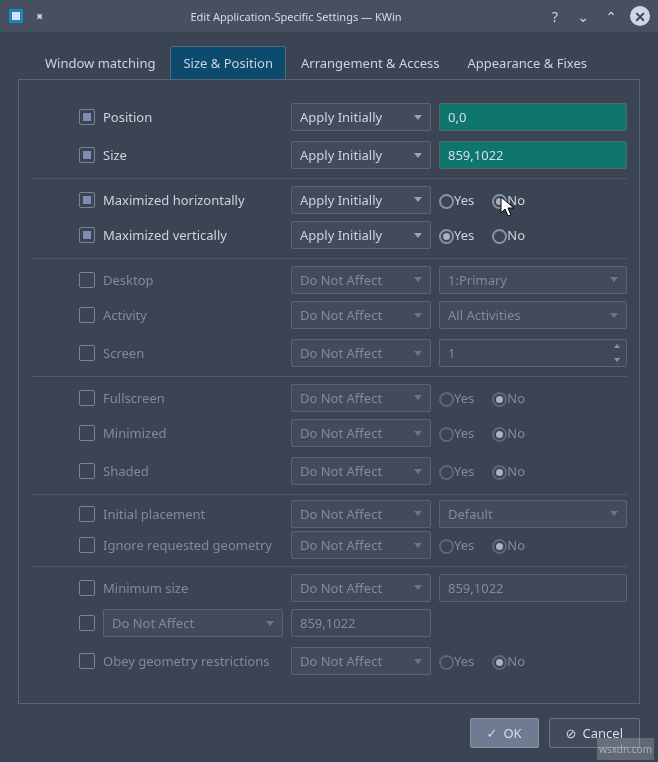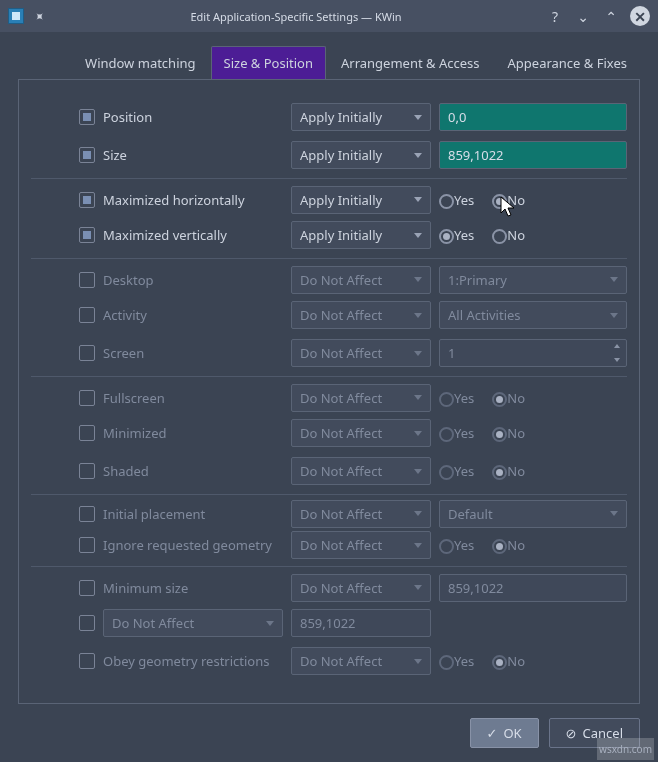--- a/index.html
+++ b/index.html
@@ -4,23 +4,23 @@
 <style>
   * { box-sizing: border-box; margin: 0; padding: 0; font-family: "Noto Sans", "Segoe UI", sans-serif; }
   body { background: #3b4453; width: 658px; height: 762px; overflow: hidden; color: #cdd3de; font-size: 13px; }
   .titlebar { height: 32px; background: #475062; display: flex; align-items: center; padding: 0 8px; gap: 8px; }
   .titlebar .app-icon { width: 16px; height: 16px; background: #2a7fb5; border: 1px solid #1f5d86; display: flex; align-items: center; justify-content: center; }
   .titlebar .app-icon::after { content: ""; width: 8px; height: 8px; background: #cfe8f9; }
   .titlebar .pin { width: 16px; height: 16px; display: flex; align-items: center; justify-content: center; color: #cdd3de; font-size: 12px; transform: rotate(45deg); }
   .titlebar .title { flex: 1; text-align: center; color: #d5dbe6; font-size: 11px; }
   .titlebar .ctl { width: 18px; height: 18px; display: flex; align-items: center; justify-content: center; color: #cdd3de; font-size: 14px; margin-left: 2px; }
   .titlebar .close { width: 20px; height: 20px; border-radius: 50%; background: #d0d6e0; color: #3b4453; font-weight: bold; }
-  .tabs { display: flex; gap: 2px; padding: 14px 18px 0 12px; justify-content: flex-end; }
+  .tabs { display: flex; gap: 2px; padding: 14px 18px 0 32px; }
   .tab { padding: 7px 12px; color: #cdd3de; border: 1px solid transparent; border-bottom: none; border-radius: 2px 2px 0 0; cursor: pointer; }
-  .tab.active { border-color: #5a6476; background: #4c1d95; }
+  .tab.active { border-color: #5a6476; background: #0c4a6e; }
   .panel { margin: 0 18px; border: 1px solid #5a6476; border-top: 1px solid #5a6476; height: 625px; padding: 18px 12px 12px 12px; }
   .rows { display: flex; flex-direction: column; }
   .row { display: grid; grid-template-columns: 64px 180px 140px 1fr; align-items: center; height: 38px; gap: 8px; }
   .row.sep { border-top: 1px solid #4f596b; margin-top: 4px; padding-top: 4px; }
   .check { width: 16px; height: 16px; border: 1px solid #7a8396; border-radius: 2px; justify-self: end; display: flex; align-items: center; justify-content: center; }
   .check.on::after { content: ""; width: 8px; height: 8px; background: #7a8fb3; }
   .check.off {}
   .lbl { color: #cdd3de; }
   .lbl.dim { color: #808a9d; }
   .select { display: flex; align-items: center; justify-content: space-between; border: 1px solid #5a6476; height: 28px; padding: 0 8px; border-radius: 2px; background: #424b5c; }

